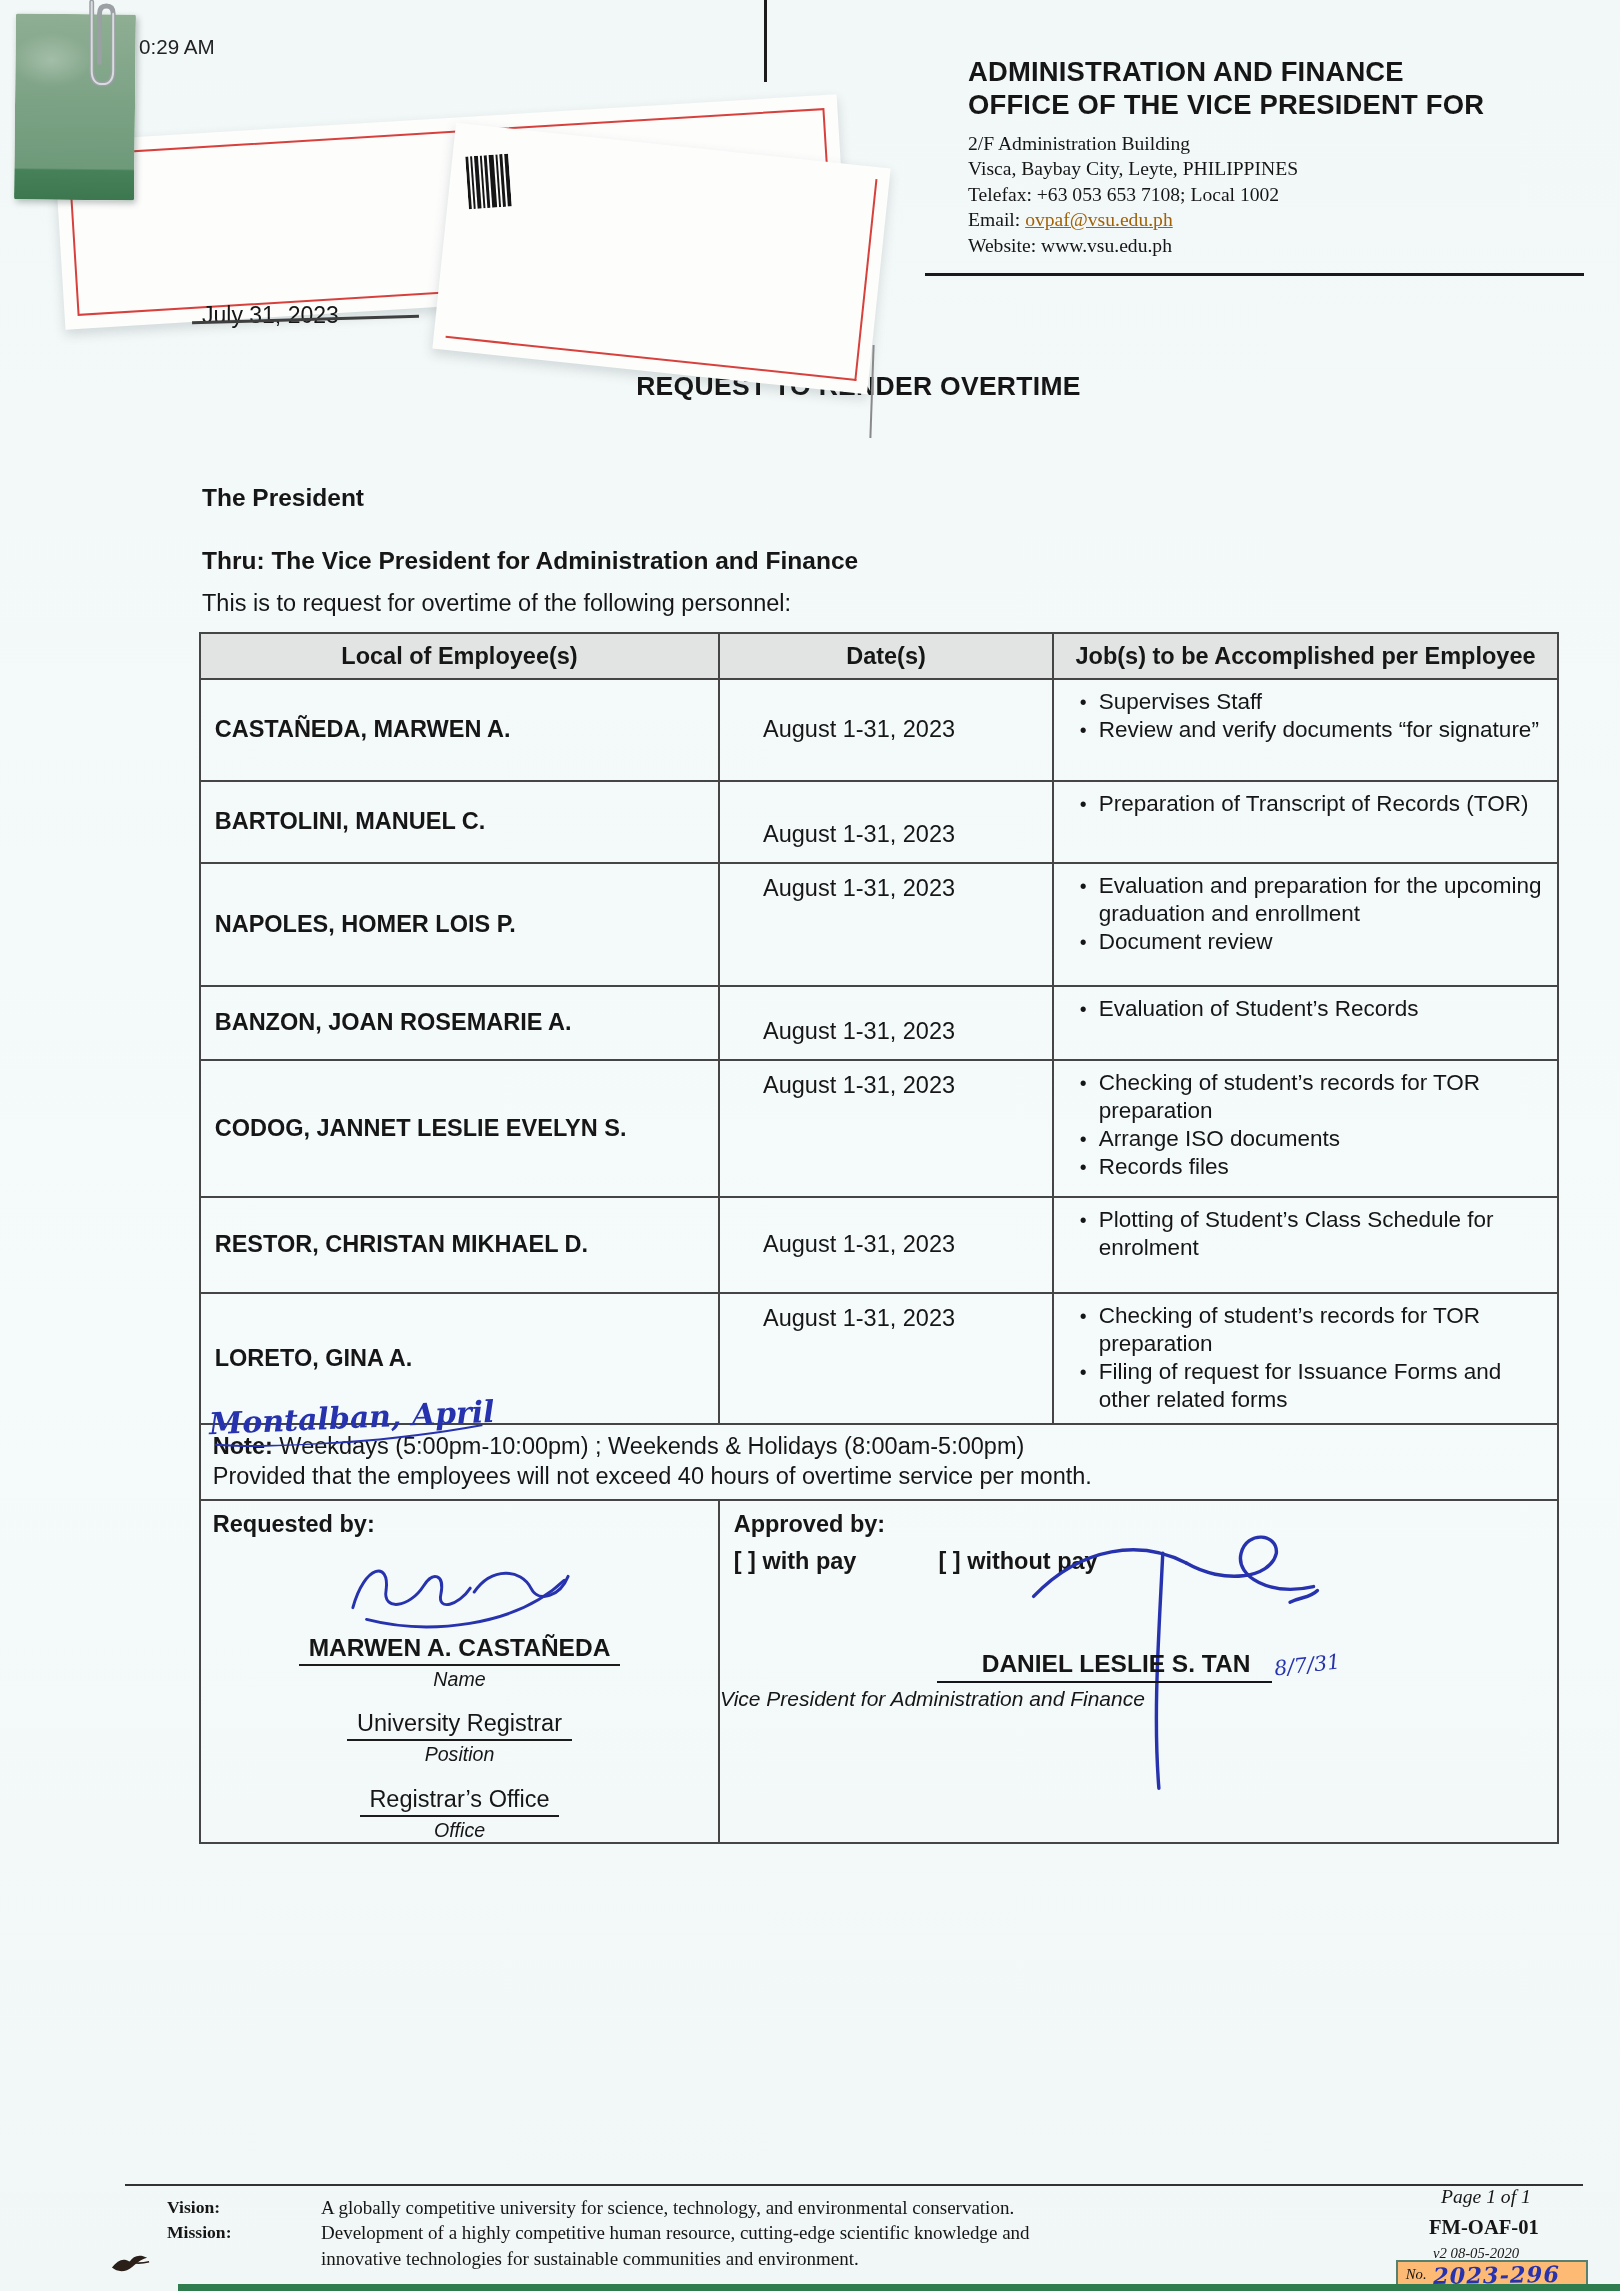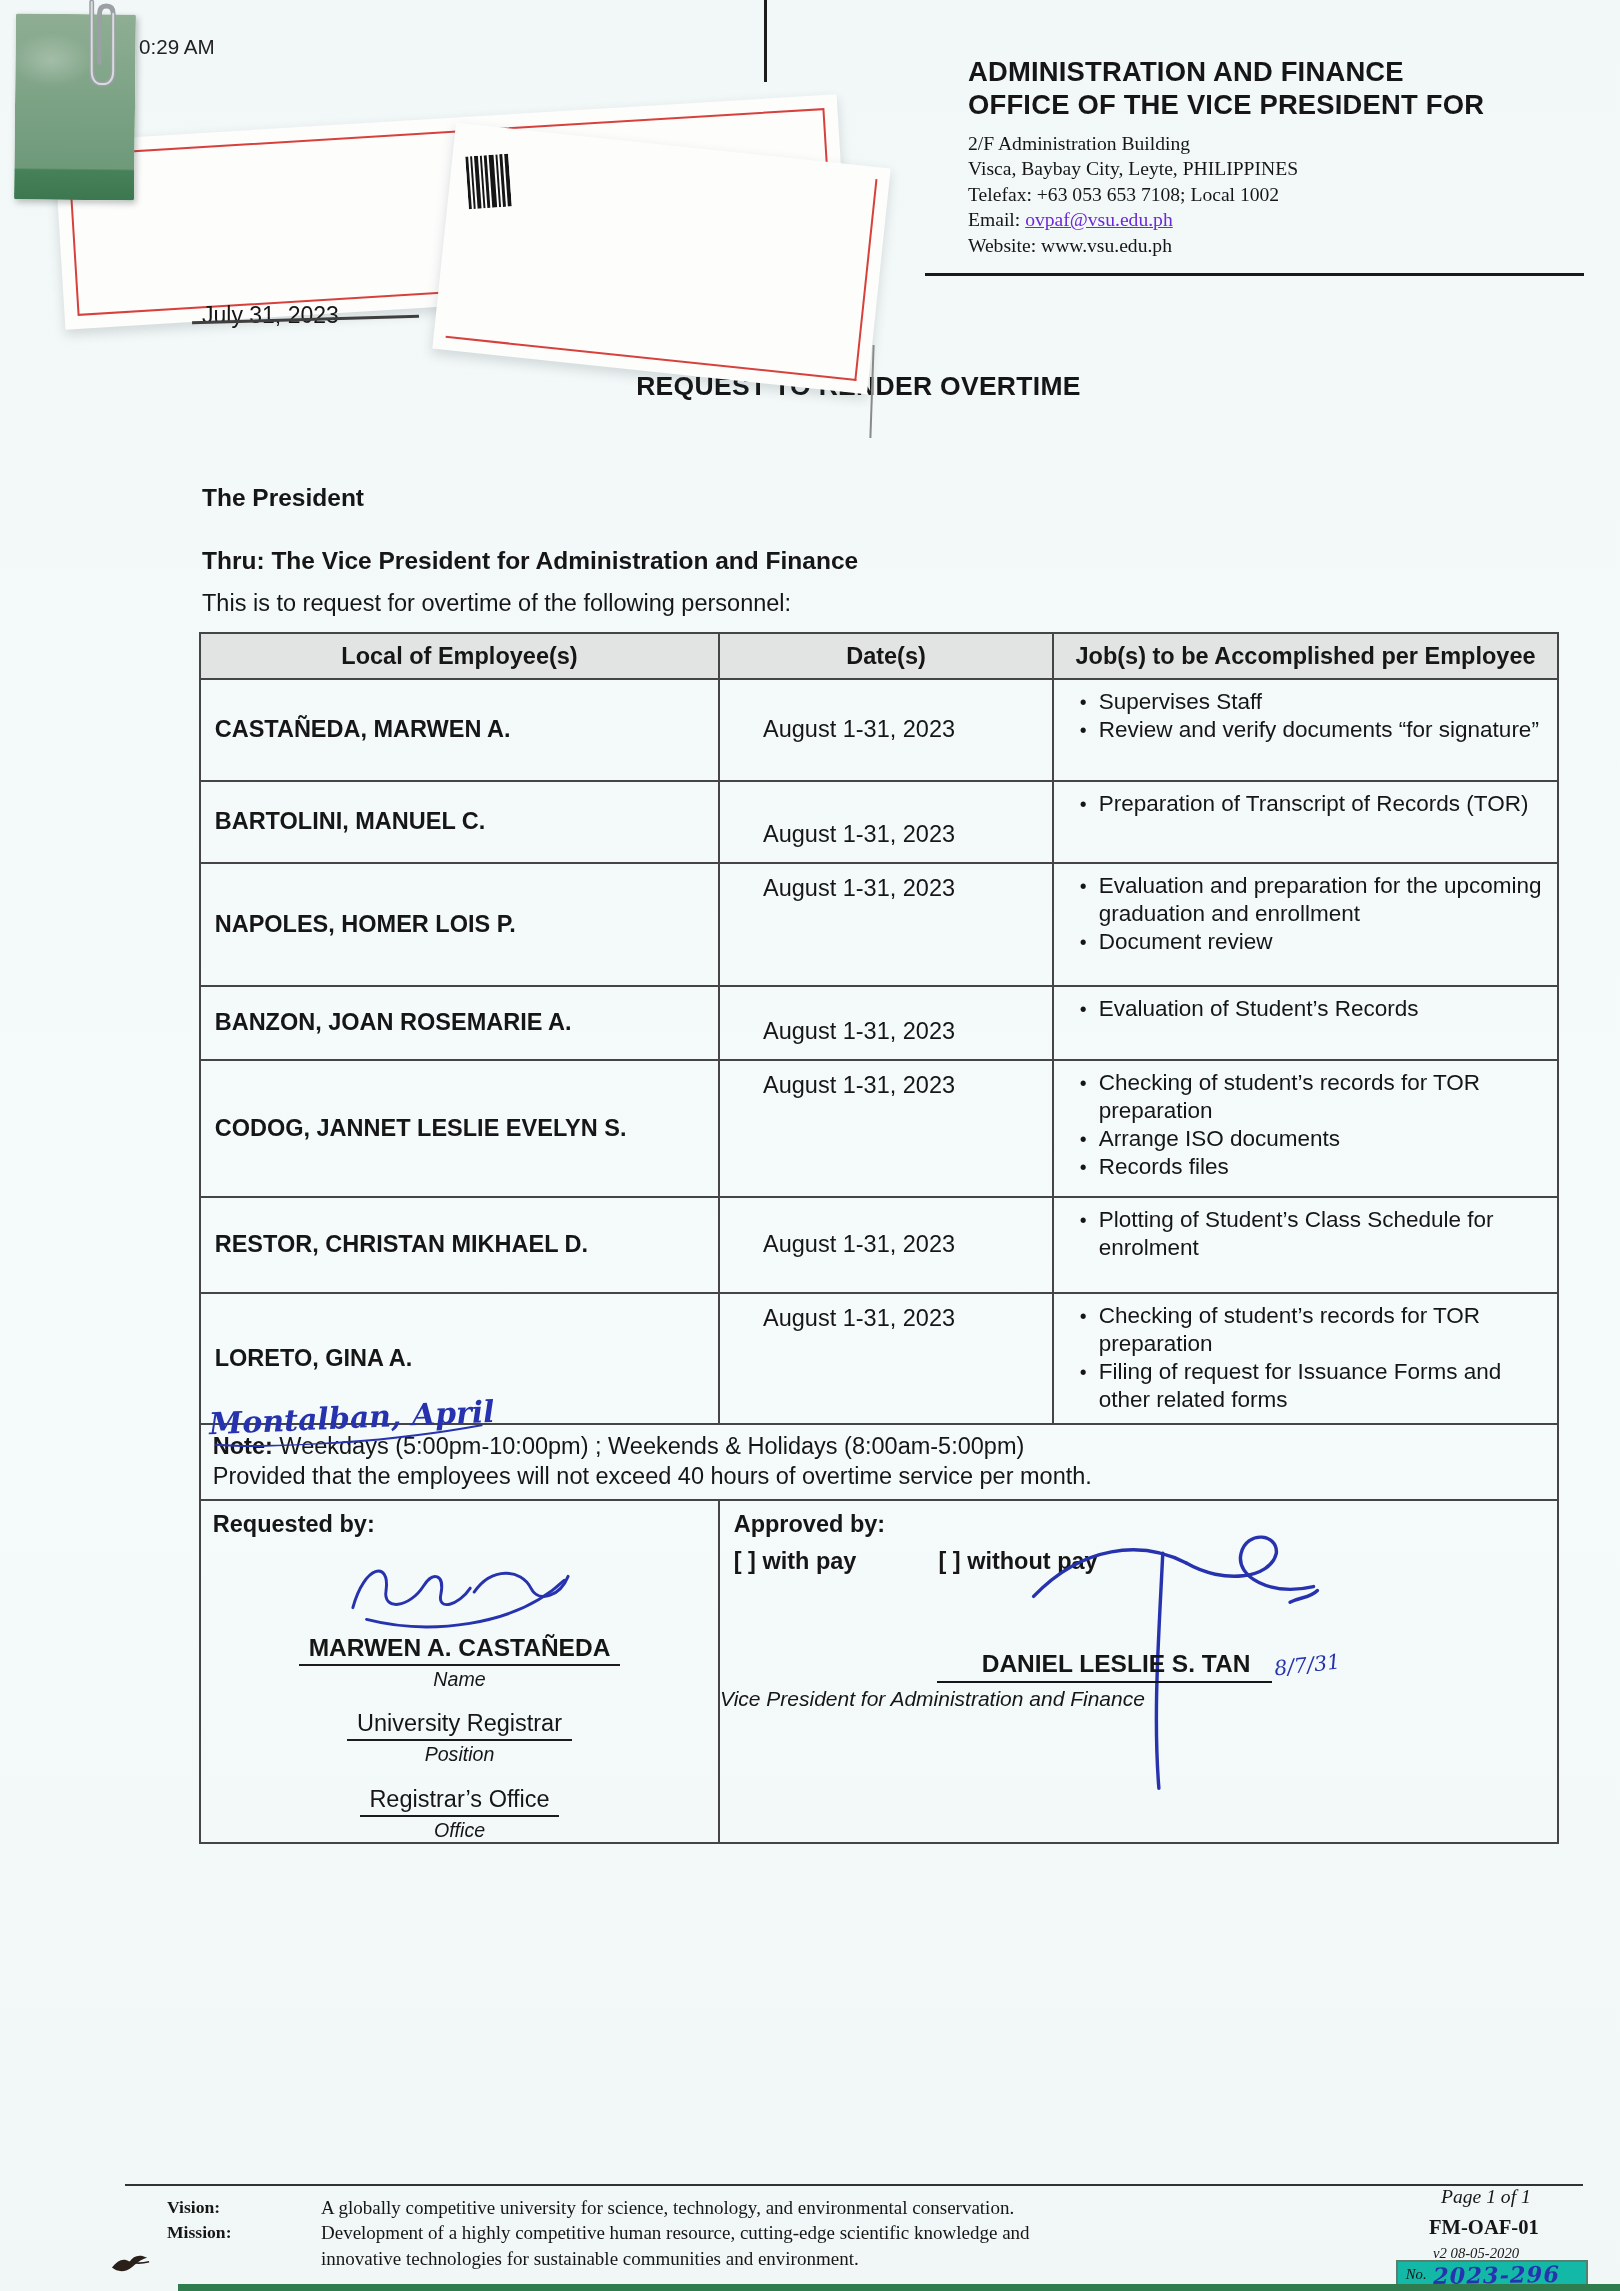--- a/index.html
+++ b/index.html
@@ -32,21 +32,21 @@
   .redframe.partial { inset:11.8px; border:none; border-bottom:2.9px solid #d8403c; border-right:2.9px solid #d8403c; }
   .barcode { left:467px; top:155px; z-index:6; transform:rotate(-4deg); }
   .fold-top { left:764px; top:0; width:2.9px; height:82px; background:#1d1d1d; z-index:6; }
   .fold-mid { left:871px; top:345px; width:2px; height:93px; background:#8a8a8a; transform:rotate(2deg); z-index:6; }
   .date-strike { left:192px; top:318px; width:227px; height:2.9px; background:#3f3f3f; transform:rotate(-1.6deg); z-index:10; }
 
   
   .letterhead { left:968px; top:55px; width:627px; z-index:2; }
   .lh-title { font-size:27.4px; font-weight:bold; line-height:33px; letter-spacing:0.2px; }
   .lh-addr { margin-top:9.8px; font-family:"Liberation Serif", serif; font-size:19.6px; line-height:25.5px; }
-  .lh-link { color:#6d28d9; text-decoration:underline; }
+  .lh-link { color:#a16207; text-decoration:underline; }
   .lh-rule { left:925px; top:273px; width:659px; height:2.9px; background:#1a1a1a; z-index:2; }
 
   
   .doc-date { left:202px; top:302px; font-size:23px; z-index:9; }
   .doc-title { left:196px; top:371px; width:1325px; text-align:center; font-size:26.5px; font-weight:bold; z-index:1; letter-spacing:0.3px; }
   .addressee { left:202px; top:484px; font-size:24.5px; font-weight:bold; }
   .thru { left:202px; top:547px; font-size:24.5px; font-weight:bold; }
   .intro { left:202px; top:590px; font-size:23.5px; }
 
   
@@ -95,21 +95,21 @@
   .footer-rule { left:125px; top:2184px; width:1458px; height:2px; background:#333; }
   .f-label { font-family:"Liberation Serif", serif; font-weight:bold; font-size:17.6px; }
   .vision-label { left:167px; top:2197px; }
   .mission-label { left:167px; top:2222px; }
   .f-text { font-family:"Liberation Serif", serif; font-size:19px; line-height:25.5px; }
   .vision-text { left:321px; top:2195px; width:814px; }
   .mission-text { left:321px; top:2220px; width:755px; }
   .page-of { left:1441px; top:2186px; font-family:"Liberation Serif", serif; font-style:italic; font-size:19.6px; }
   .form-code { left:1429px; top:2216px; font-family:"Liberation Serif", serif; font-weight:bold; font-size:20.6px; }
   .form-version { left:1433px; top:2245px; font-family:"Liberation Serif", serif; font-style:italic; font-size:14.7px; }
-  .no-box { left:1396px; top:2260px; width:192px; height:29px; background:#14b8a6; border:2px solid #57806f;
+  .no-box { left:1396px; top:2260px; width:192px; height:29px; background:#fdba74; border:2px solid #57806f;
             display:flex; align-items:center; gap:5.9px; padding:0 7.8px; }
   .no-label { font-family:"Liberation Serif", serif; font-style:italic; font-size:14.7px; }
   .no-value { font-family:"DejaVu Serif", serif; font-style:italic; font-weight:bold; color:#2733ae; font-size:22.5px; letter-spacing:1px; transform:rotate(-1deg); }
   .green-bar { left:178px; top:2284px; width:1442px; height:7.8px; background:#2f7d4e; }
   .bird { left:110px; top:2250px; }
 </style>
 </head>
 <body>
 
 <div class="abs timestamp">0:29 AM</div>

